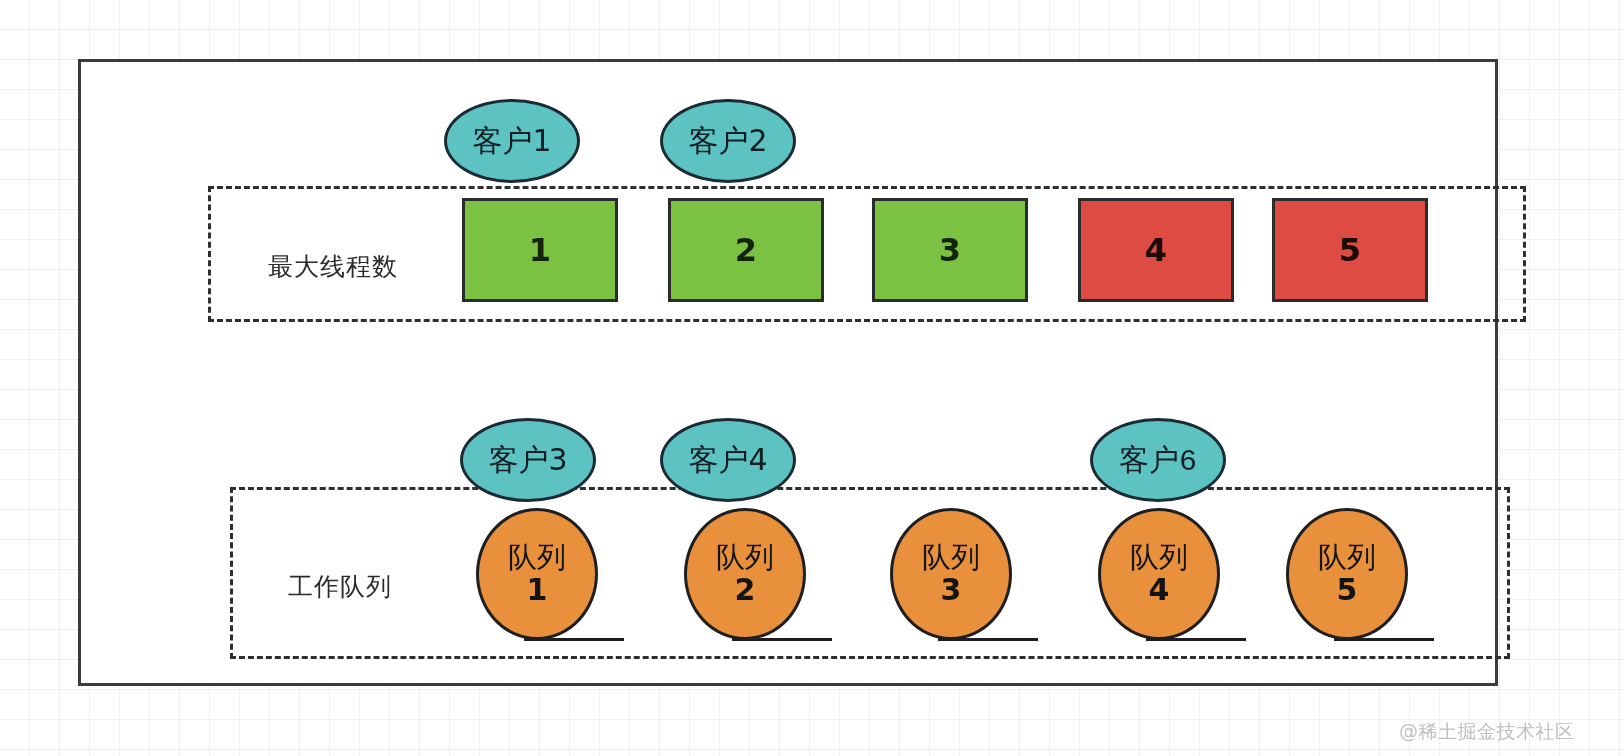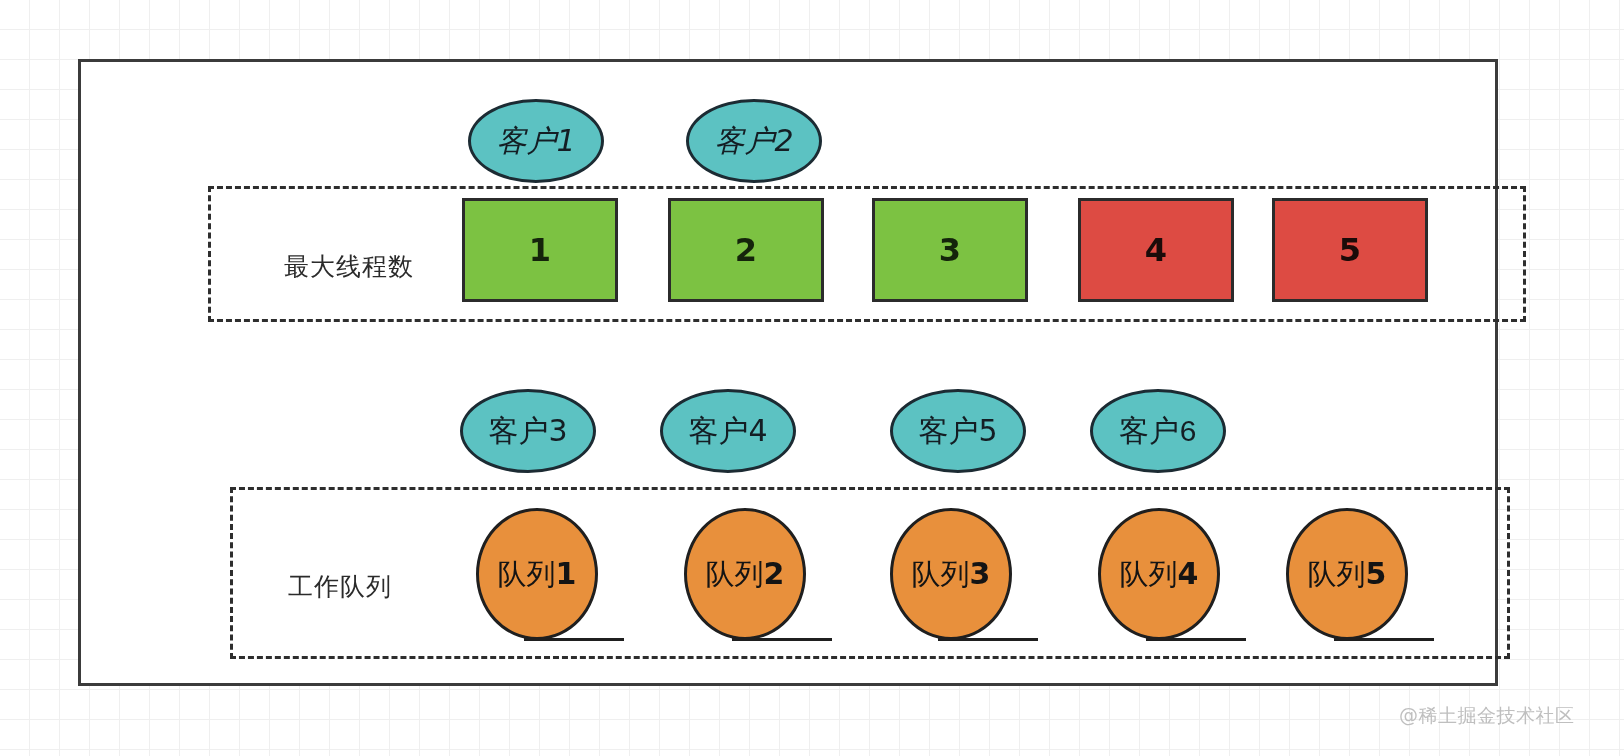--- a/index.html
+++ b/index.html
@@ -54,41 +54,41 @@
   }
 
   .group-label {
     position: absolute;
     font-size: 25px;
     color: #2b2b2b;
     white-space: nowrap;
     font-weight: 400;
     letter-spacing: 1px;
   }
-  #thread-pool-label { left: 284px; top: 250px; }
+  #thread-pool-label { left: 268px; top: 250px; }
   #work-queue-label  { left: 288px; top: 570px; }
 
   
   .client {
     position: absolute;
     width: 136px;
     height: 84px;
     border-radius: 50%;
     background: #5cc2c2;
     border: 3px solid #1c2b33;
     display: flex;
     align-items: center;
     justify-content: center;
     font-size: 30px;
     color: #141e24;
     font-weight: 500;
     letter-spacing: 0px;
   }
   .client-top { top: 99px; }
-  .client-bottom { top: 389px; }
+  .client-bottom { top: 418px; }
 
   
   .thread-box {
     position: absolute;
     top: 198px;
     width: 156px;
     height: 104px;
     border: 3px solid #2b2b2b;
     display: flex;
     align-items: center;
@@ -109,21 +109,21 @@
   }
   .queue {
     position: absolute;
     left: 0; top: 0;
     width: 122px;
     height: 132px;
     border-radius: 50%;
     background: #e8903c;
     border: 3px solid #1f1f1f;
     display: flex;
-    flex-direction: row;
+    flex-direction: column;
     align-items: center;
     justify-content: center;
     line-height: 1.12;
     font-size: 29px;
     font-weight: 500;
     color: #141414;
   }
   .queue .qnum { font-weight: 700; font-size: 30px; }
   .queue-base {
     position: absolute;
@@ -131,54 +131,53 @@
     bottom: -1px;
     width: 100px;
     height: 3px;
     background: #1f1f1f;
   }
 
   
   #watermark {
     position: absolute;
     left: 1399px;
-    top: 703px;
+    top: 719px;
     font-size: 19px;
     color: #bfbfbf;
     white-space: nowrap;
     letter-spacing: 0.5px;
   }
 </style>
 </head>
 <body>
 
 <div id="canvas">
 
   <div id="outer-frame"></div>
 
   <div class="dashed-group" id="thread-pool-group"></div>
 
   <div class="group-label" id="thread-pool-label">最大线程数</div>
 
-  <div class="client client-top" style="left:468px;font-style:italic;">客户1</div>
-  <div class="client client-top" style="left:686px;font-style:italic;">客户2</div>
+  <div class="client client-top" style="left:444px;">客户1</div>
+  <div class="client client-top" style="left:660px;">客户2</div>
 
   <div class="thread-box busy" style="left:462px;">1</div>
   <div class="thread-box busy" style="left:668px;">2</div>
   <div class="thread-box busy" style="left:872px;">3</div>
   <div class="thread-box idle" style="left:1078px;">4</div>
   <div class="thread-box idle" style="left:1272px;">5</div>
 
   <div class="dashed-group" id="work-queue-group"></div>
 
   <div class="group-label" id="work-queue-label">工作队列</div>
 
   <div class="client client-bottom" style="left:460px;">客户3</div>
   <div class="client client-bottom" style="left:660px;">客户4</div>
-  <div class="client client-bottom" style="left:890px;">客户5</div>
   <div class="client client-bottom" style="left:1090px;font-family:Liberation Mono, monospace;">客户6</div>
 
   <div class="queue-wrap" style="left:476px;">
     <div class="queue">
       <span>队列</span>
       <span class="qnum">1</span>
     </div>
     <div class="queue-base"></div>
   </div>
 

